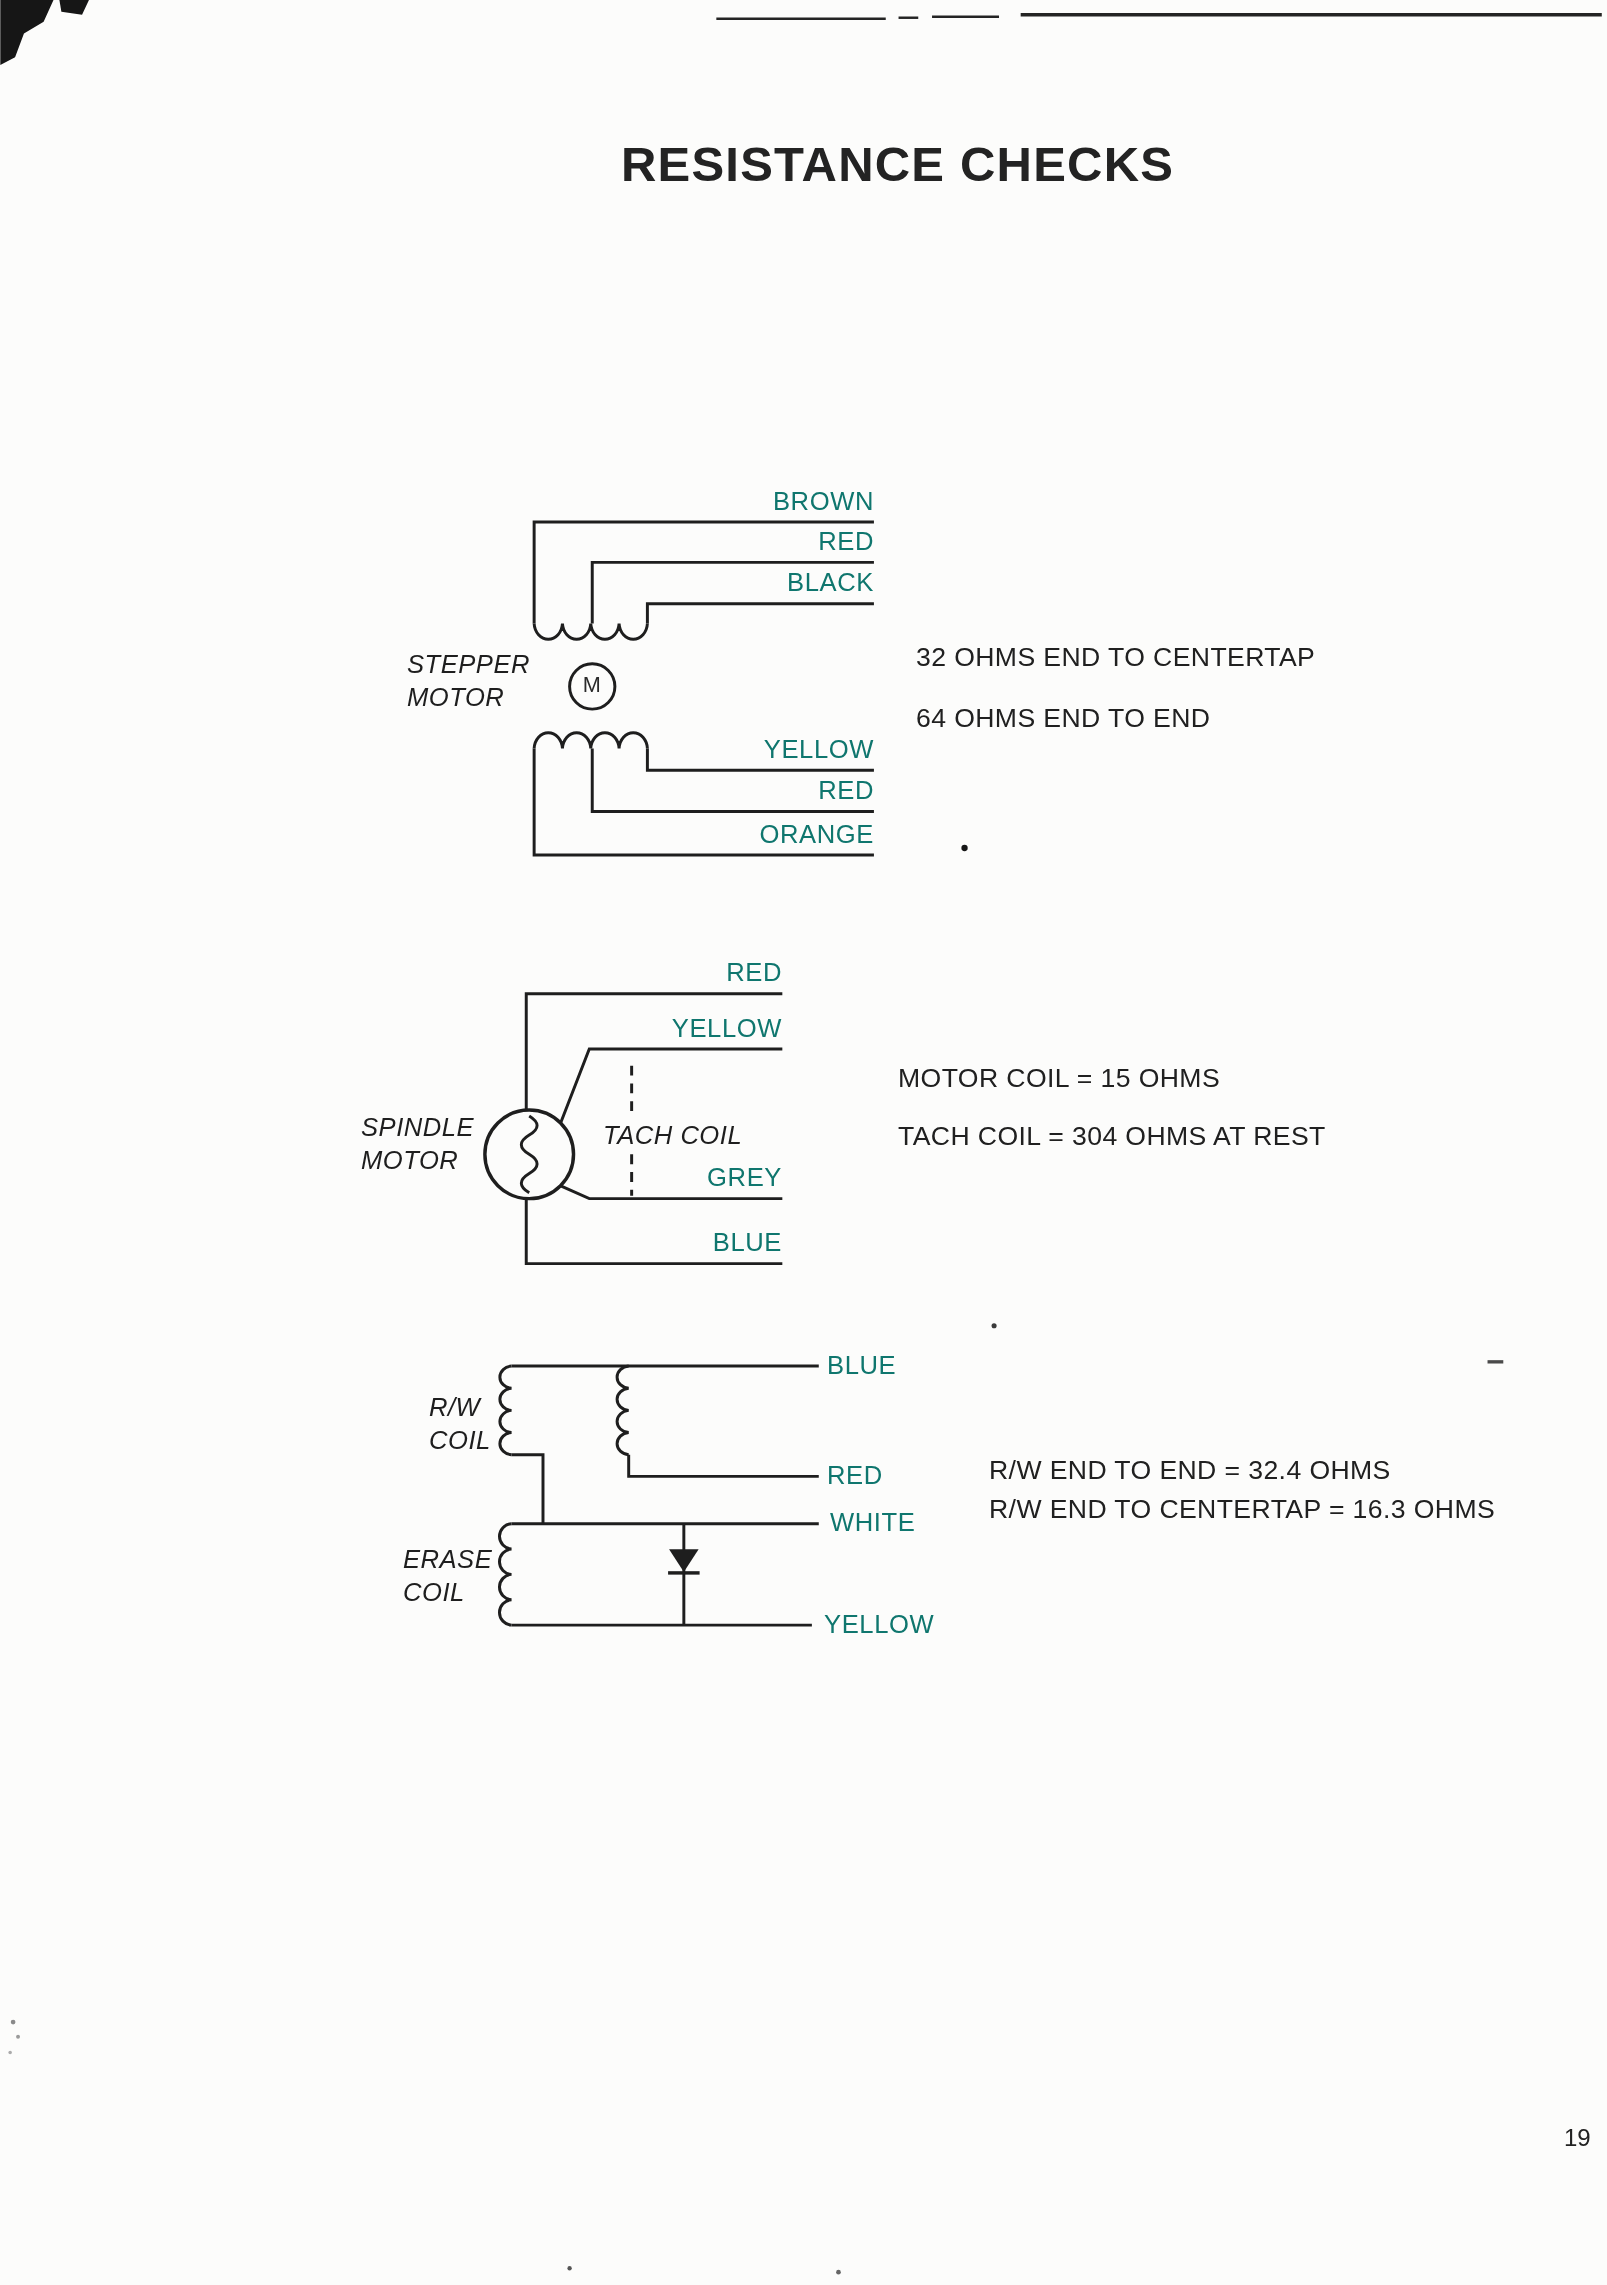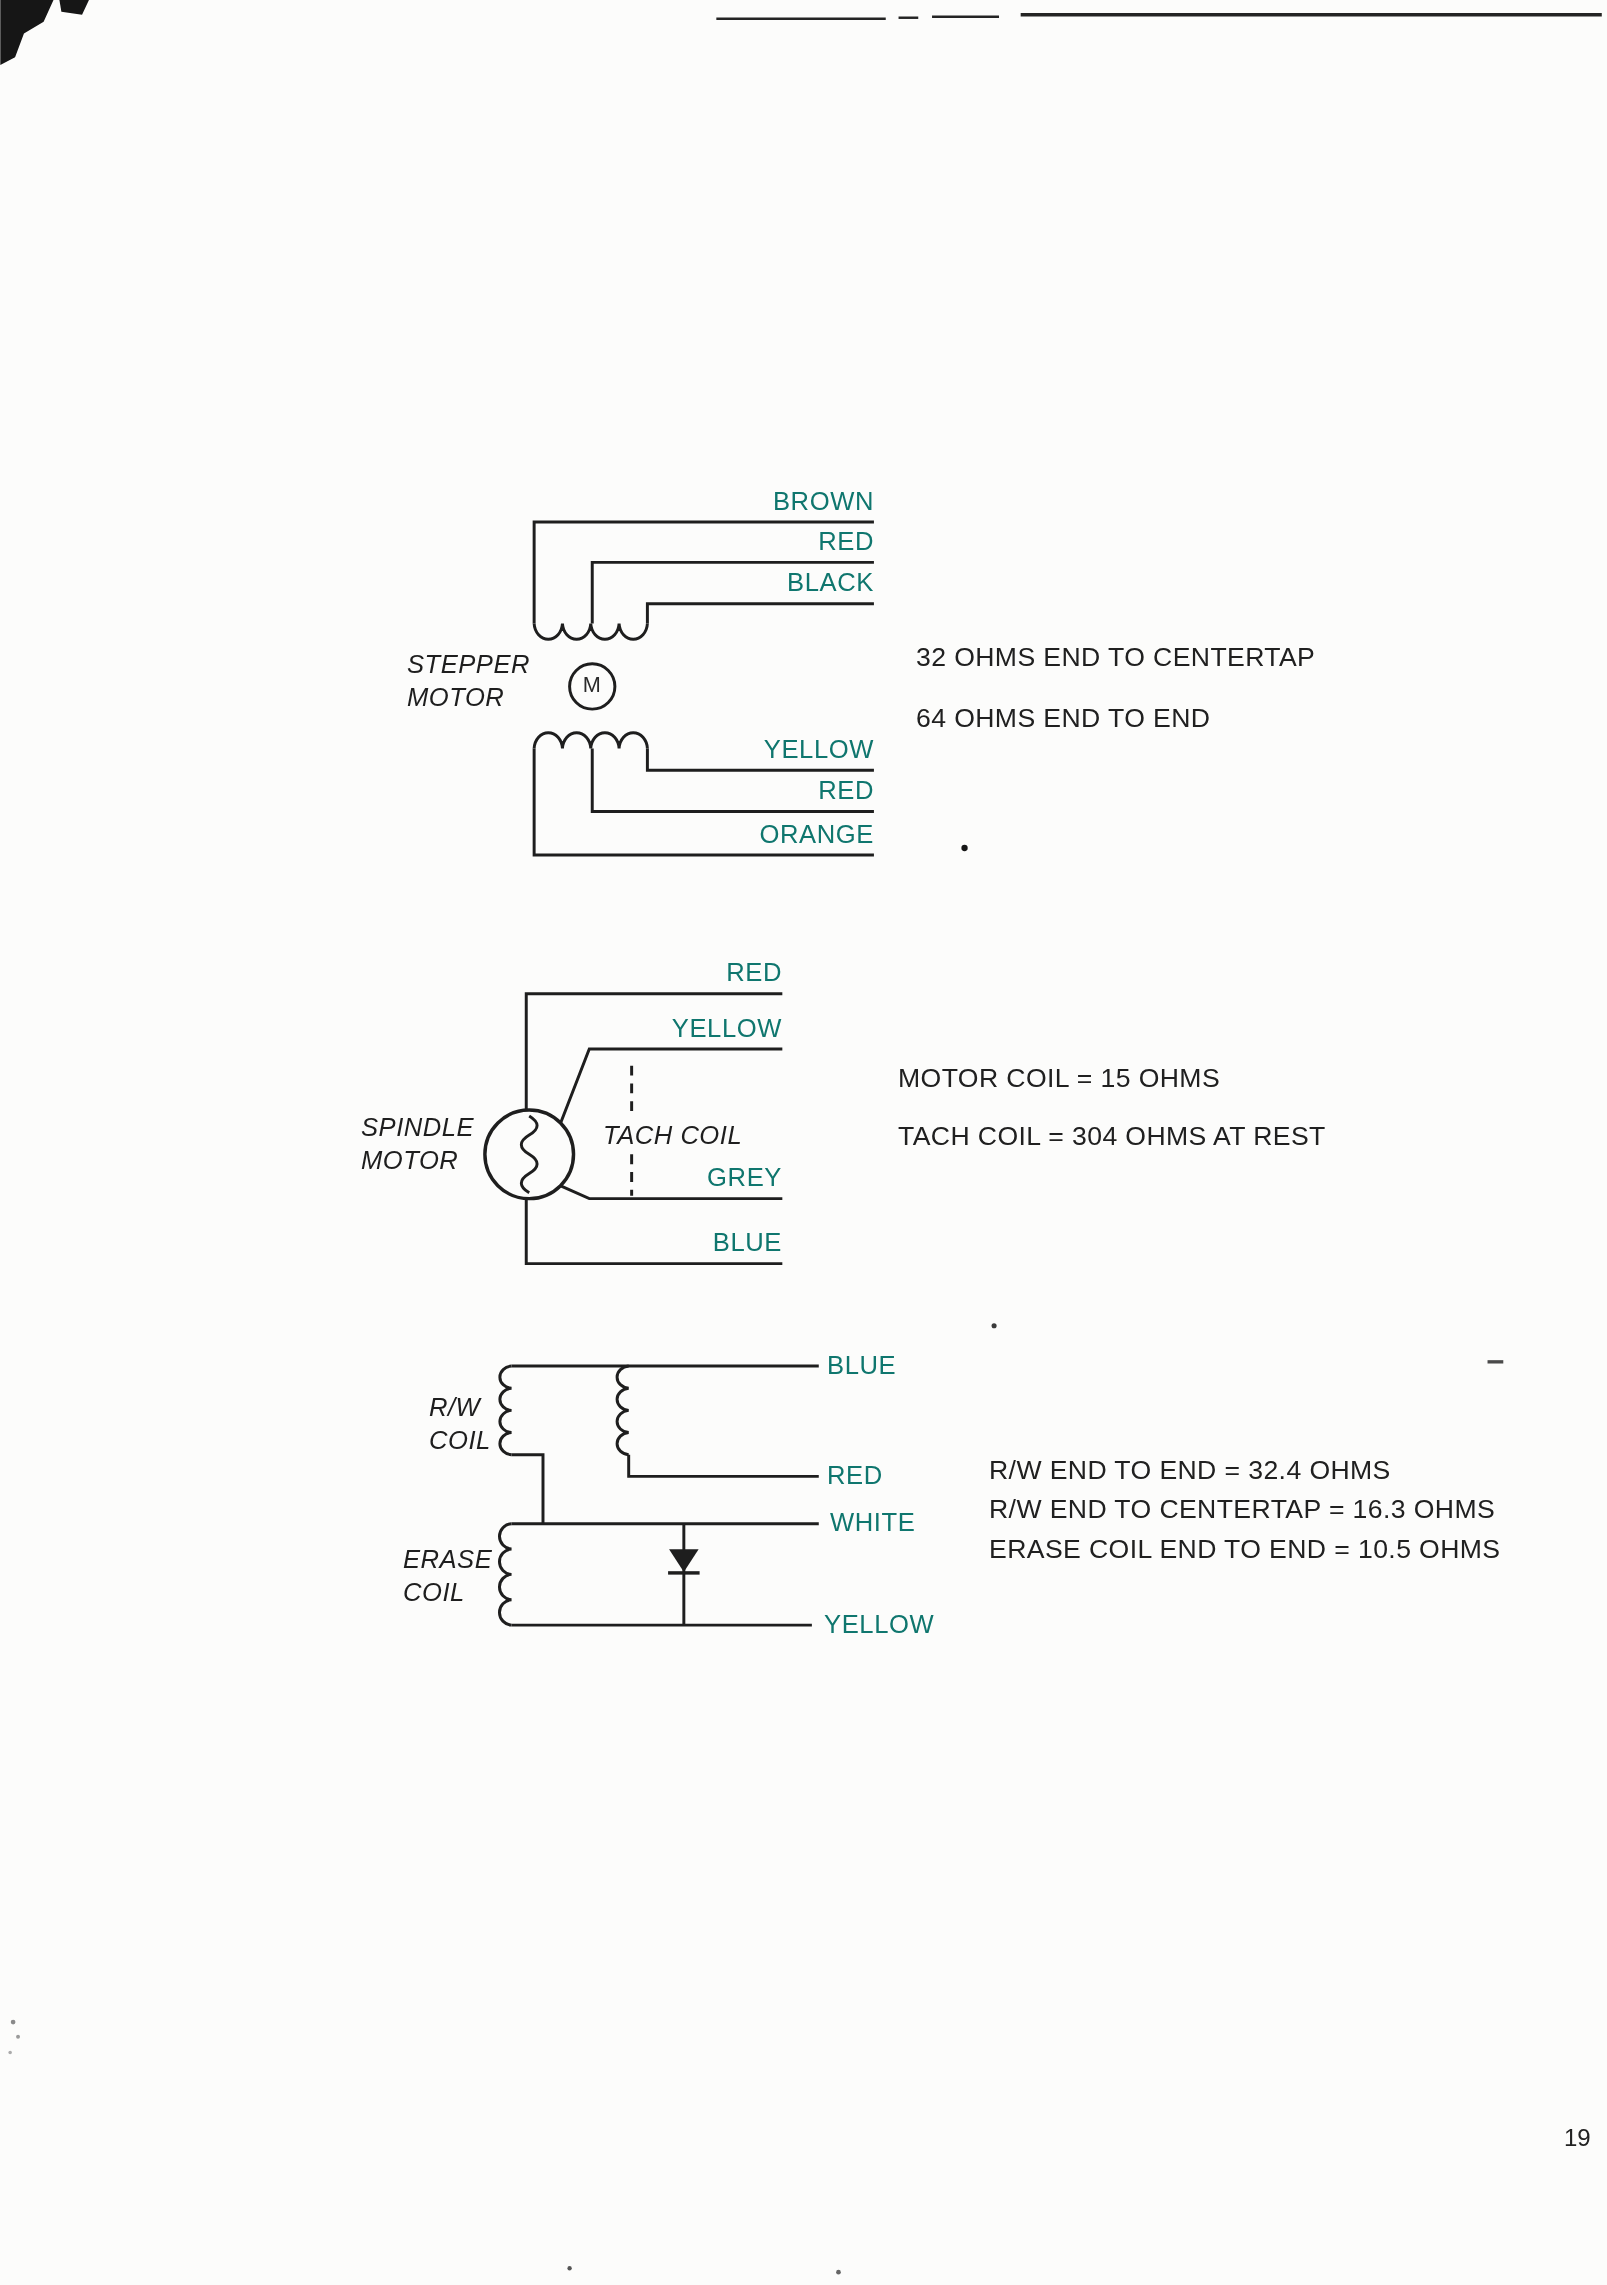--- a/index.html
+++ b/index.html
@@ -88,20 +88,21 @@
       <path d="M519,1477 H551 V1547"></path>
       <path d="M831,1547 H519"></path>
       <path d="M519,1547 a13,12.9 0 0,0 0,25.75 a13,12.9 0 0,0 0,25.75 a13,12.9 0 0,0 0,25.75 a13,12.9 0 0,0 0,25.75"></path>
       <path d="M694,1547 V1650"></path>
       <polygon points="679,1573 709,1573 694,1596" fill="#1e1e1e" stroke="none"></polygon>
       <path d="M678,1597 H710" stroke-width="3.5"></path>
       <path d="M519,1650 H824"></path>
     </g>
   </svg>
 
+  <div class="title">RESISTANCE CHECKS</div>
 
   <div class="wire-label ra" style="left:677px;top:487px">BROWN</div>
   <div class="wire-label ra" style="left:677px;top:527px">RED</div>
   <div class="wire-label ra" style="left:677px;top:568px">BLACK</div>
   <div class="wire-label ra" style="left:677px;top:735px">YELLOW</div>
   <div class="wire-label ra" style="left:677px;top:776px">RED</div>
   <div class="wire-label ra" style="left:677px;top:820px">ORANGE</div>
 
   <div class="comp-label" style="left:407px;top:648px">
     <div>STEPPER</div>
@@ -135,18 +136,17 @@
     <div>R/W</div>
     <div>COIL</div>
   </div>
   <div class="comp-label" style="left:403px;top:1543px">
     <div>ERASE</div>
     <div>COIL</div>
   </div>
 
   <div class="note" style="left:989px;top:1455px">R/W END TO END = 32.4 OHMS</div>
   <div class="note" style="left:989px;top:1494px">R/W END TO CENTERTAP = 16.3 OHMS</div>
-  <div class="note" style="left:989px;top:1534px">ERASE COIL END TO END = 10.5 OHMS</div>
 
   <div class="pagenum">19</div>
 
 </div>
 
 
 </body></html>

